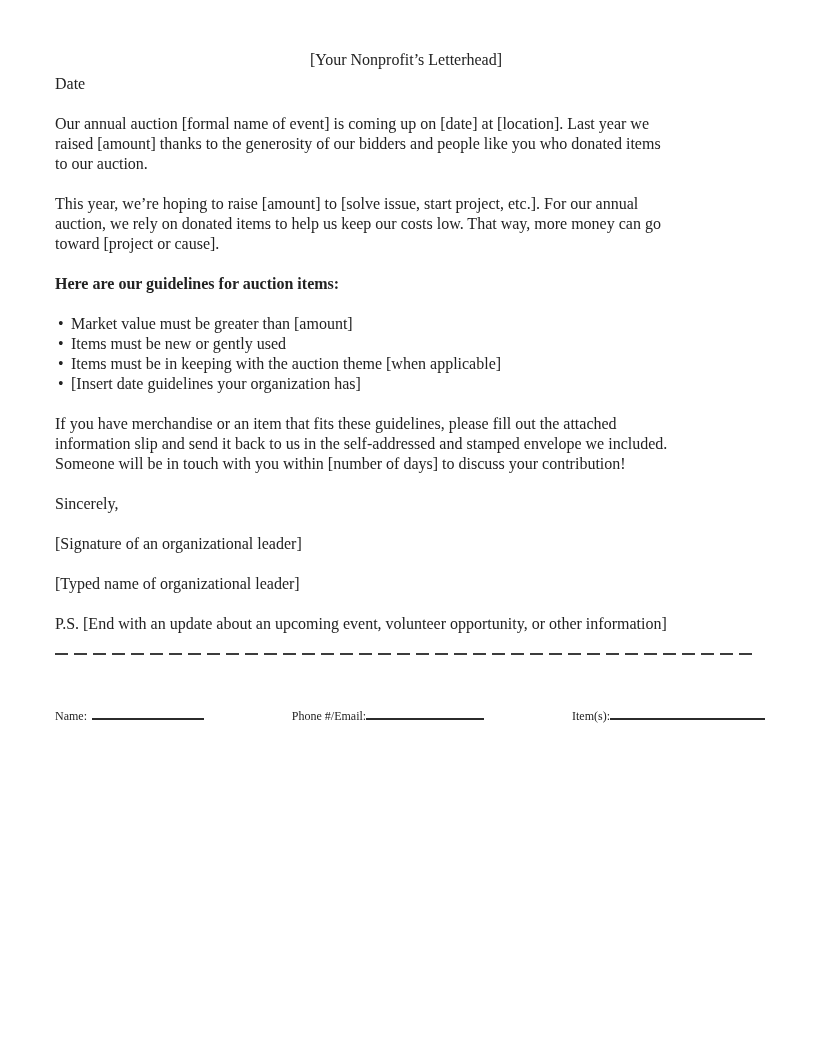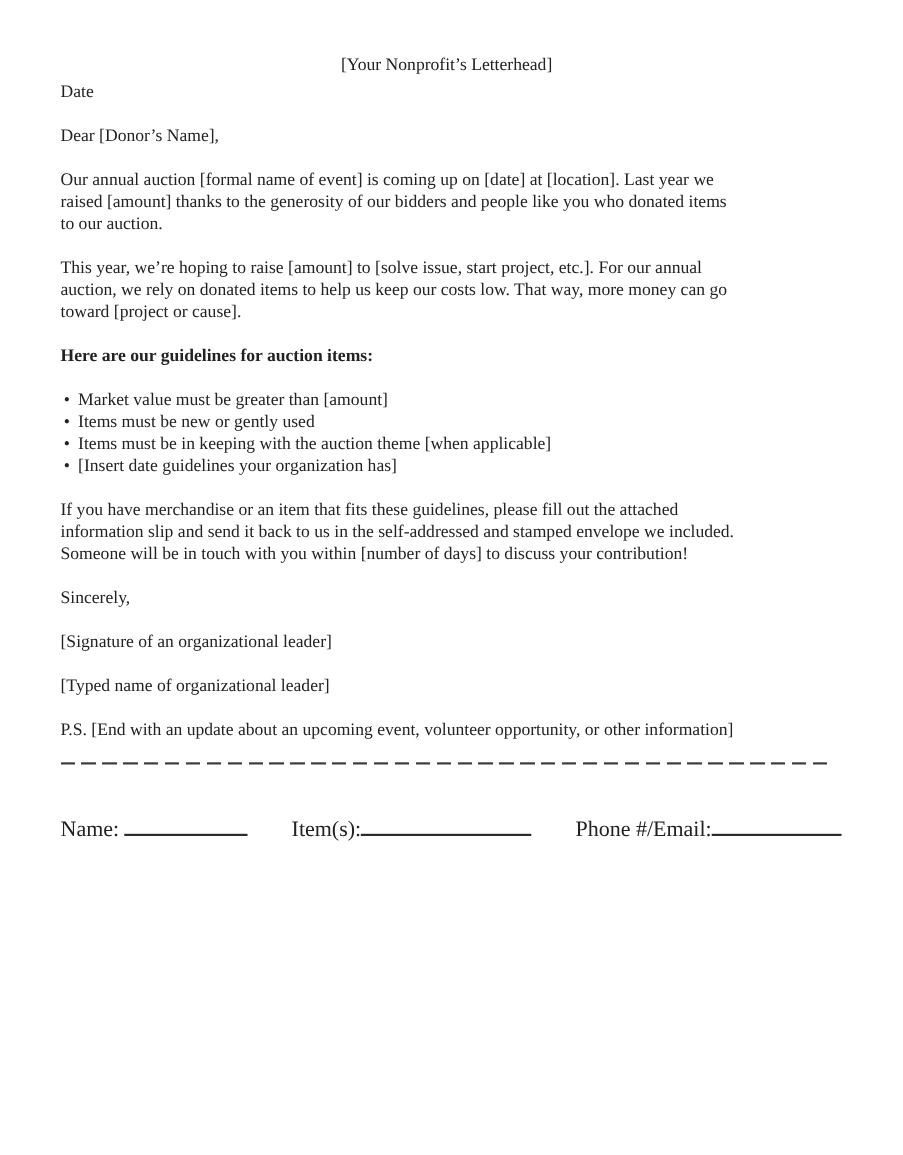--- a/index.html
+++ b/index.html
@@ -60,21 +60,21 @@
     width: 698px;
     height: 2px;
     margin-top: 19px;
     background: repeating-linear-gradient(90deg, #3c3c3c 0px, #3c3c3c 13px, transparent 13px, transparent 19px);
   }
   .slip-row {
     display: flex;
     justify-content: space-between;
     width: 710px;
     margin-top: 48px;
-    font-size: 20px;
+    font-size: 12px;
     line-height: 22px;
   }
   .slip-field {
     white-space: nowrap;
   }
   .blank-line {
     display: inline-block;
     height: 15px;
     border-bottom: 2px solid #2b2b2b;
   }
@@ -86,21 +86,20 @@
 <body>
 
 <div class="page">
   <div class="content">
 
     <div class="letterhead no-gap">[Your Nonprofit’s Letterhead]</div>
 
     <div class="block">Date</div>
 
 
-    <div class="block">Dear [Donor’s Name],</div>
 
     <div class="block">Our annual auction [formal name of event] is coming up on [date] at [location]. Last year we
 raised [amount] thanks to the generosity of our bidders and people like you who donated items
 to our auction.</div>
 
     <div class="block">This year, we’re hoping to raise [amount] to [solve issue, start project, etc.]. For our annual
 auction, we rely on donated items to help us keep our costs low. That way, more money can go
 toward [project or cause].</div>
 
 
@@ -123,18 +122,18 @@
     <div class="block">[Signature of an organizational leader]</div>
 
     <div class="block">[Typed name of organizational leader]</div>
 
     <div class="block no-gap">P.S. [End with an update about an upcoming event, volunteer opportunity, or other information]</div>
 
     <div class="tearoff-rule"></div>
 
     <div class="slip-row">
       <span class="slip-field"><span>Name:</span><span class="blank-line blank-name"></span></span>
+      <span class="slip-field"><span>Phone #/Email:</span><span class="blank-line blank-phone"></span></span>
       <span class="slip-field"><span>Item(s):</span><span class="blank-line blank-items"></span></span>
-      <span class="slip-field"><span>Phone #/Email:</span><span class="blank-line blank-phone"></span></span>
     </div>
 
   </div>
 </div>
 
 </body></html>

